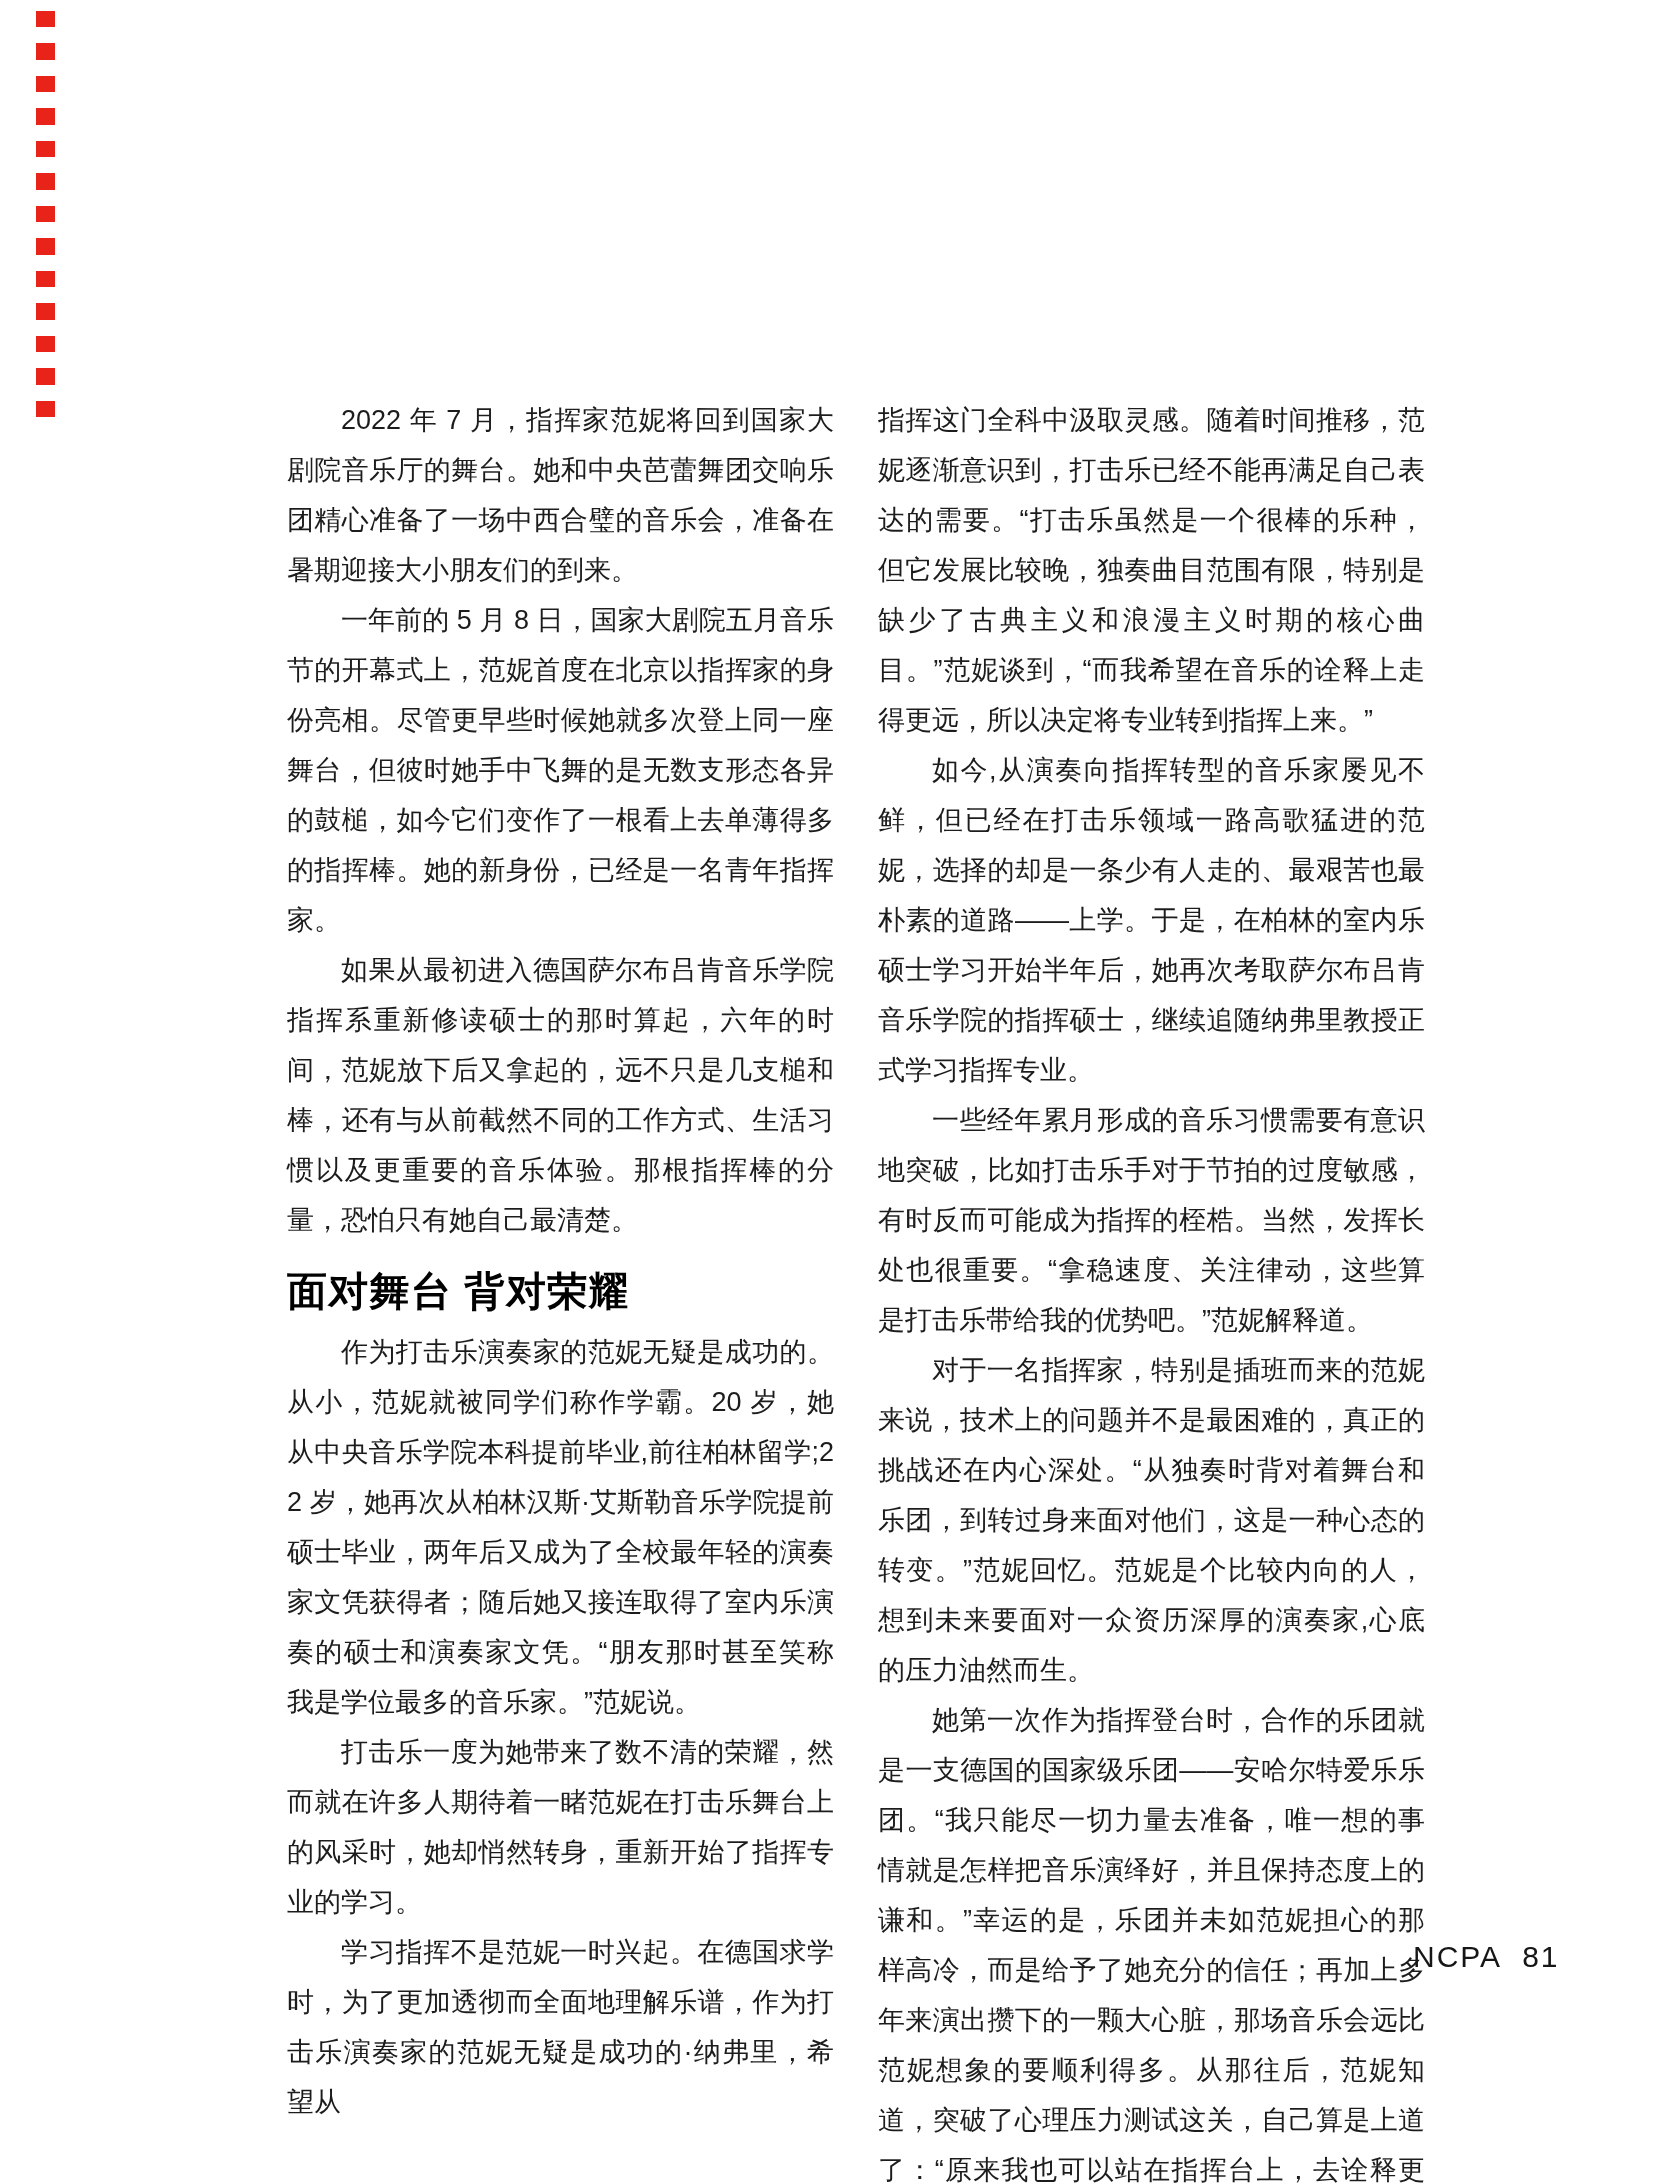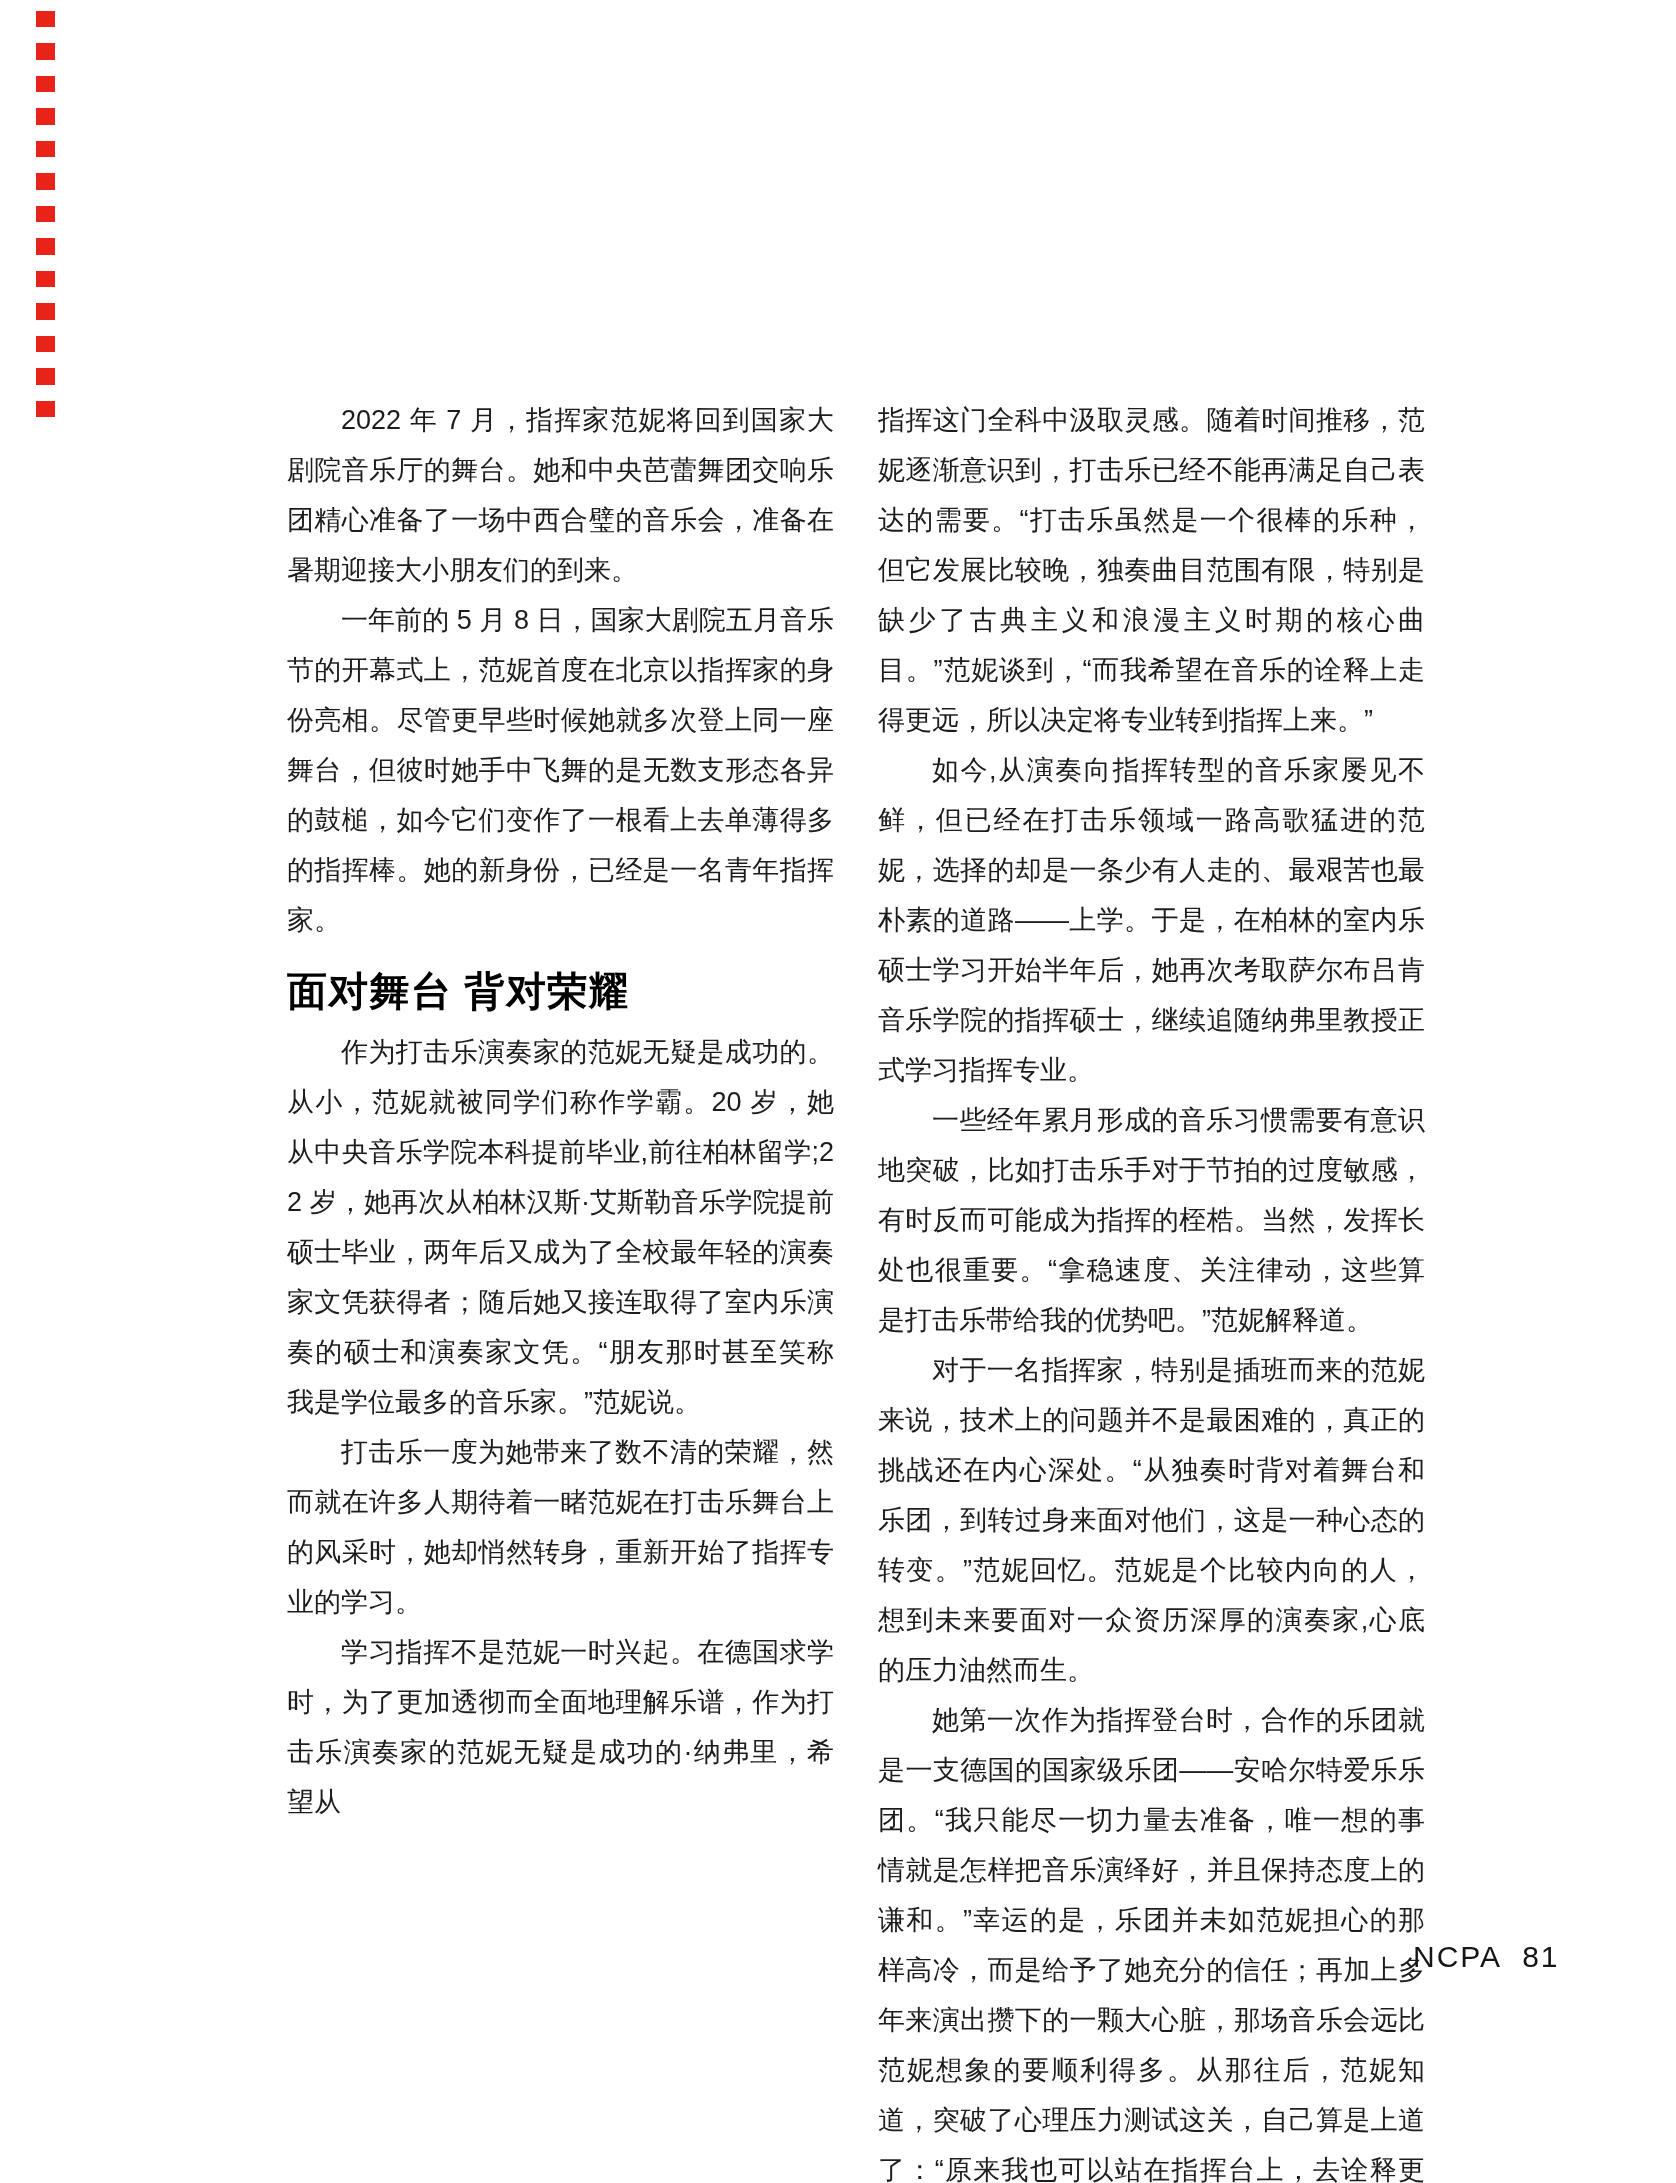--- a/index.html
+++ b/index.html
@@ -89,20 +89,21 @@
       <i style="background: rgb(232, 35, 26);"></i>
       <i style="background: rgb(232, 35, 26);"></i>
       <i style="background: rgb(232, 35, 26);"></i>
       <i style="background: rgb(232, 35, 26);"></i>
     </div>
 
   <main class="columns">
     <section class="col" id="col-left">
         <p class="para indent">2022 年 7 月，指挥家范妮将回到国家大剧院音乐厅的舞台。她和中央芭蕾舞团交响乐团精心准备了一场中西合璧的音乐会，准备在暑期迎接大小朋友们的到来。</p>
         <p class="para indent">一年前的 5 月 8 日，国家大剧院五月音乐节的开幕式上，范妮首度在北京以指挥家的身份亮相。尽管更早些时候她就多次登上同一座舞台，但彼时她手中飞舞的是无数支形态各异的鼓槌，如今它们变作了一根看上去单薄得多的指挥棒。她的新身份，已经是一名青年指挥家。</p>
+        <p class="para indent">如果从最初进入德国萨尔布吕肯音乐学院指挥系重新修读硕士的那时算起，六年的时间，范妮放下后又拿起的，远不只是几支槌和棒，还有与从前截然不同的工作方式、生活习惯以及更重要的音乐体验。那根指挥棒的分量，恐怕只有她自己最清楚。</p>
         <h2 class="subhead">面对舞台 背对荣耀</h2>
         <p class="para indent">作为打击乐演奏家的范妮无疑是成功的。从小，范妮就被同学们称作学霸。20 岁，她从中央音乐学院本科提前毕业,前往柏林留学;22 岁，她再次从柏林汉斯·艾斯勒音乐学院提前硕士毕业，两年后又成为了全校最年轻的演奏家文凭获得者；随后她又接连取得了室内乐演奏的硕士和演奏家文凭。“朋友那时甚至笑称我是学位最多的音乐家。”范妮说。</p>
         <p class="para indent">打击乐一度为她带来了数不清的荣耀，然而就在许多人期待着一睹范妮在打击乐舞台上的风采时，她却悄然转身，重新开始了指挥专业的学习。</p>
         <p class="para indent">学习指挥不是范妮一时兴起。在德国求学时，为了更加透彻而全面地理解乐谱，作为打击乐演奏家的范妮无疑是成功的·纳弗里，希望从</p>
       </section>
     <section class="col" id="col-right">
         <p class="para">指挥这门全科中汲取灵感。随着时间推移，范妮逐渐意识到，打击乐已经不能再满足自己表达的需要。“打击乐虽然是一个很棒的乐种，但它发展比较晚，独奏曲目范围有限，特别是缺少了古典主义和浪漫主义时期的核心曲目。”范妮谈到，“而我希望在音乐的诠释上走得更远，所以决定将专业转到指挥上来。”</p>
         <p class="para indent">如今,从演奏向指挥转型的音乐家屡见不鲜，但已经在打击乐领域一路高歌猛进的范妮，选择的却是一条少有人走的、最艰苦也最朴素的道路——上学。于是，在柏林的室内乐硕士学习开始半年后，她再次考取萨尔布吕肯音乐学院的指挥硕士，继续追随纳弗里教授正式学习指挥专业。</p>
         <p class="para indent">一些经年累月形成的音乐习惯需要有意识地突破，比如打击乐手对于节拍的过度敏感，有时反而可能成为指挥的桎梏。当然，发挥长处也很重要。“拿稳速度、关注律动，这些算是打击乐带给我的优势吧。”范妮解释道。</p>
         <p class="para indent">对于一名指挥家，特别是插班而来的范妮来说，技术上的问题并不是最困难的，真正的挑战还在内心深处。“从独奏时背对着舞台和乐团，到转过身来面对他们，这是一种心态的转变。”范妮回忆。范妮是个比较内向的人，想到未来要面对一众资历深厚的演奏家,心底的压力油然而生。</p>

